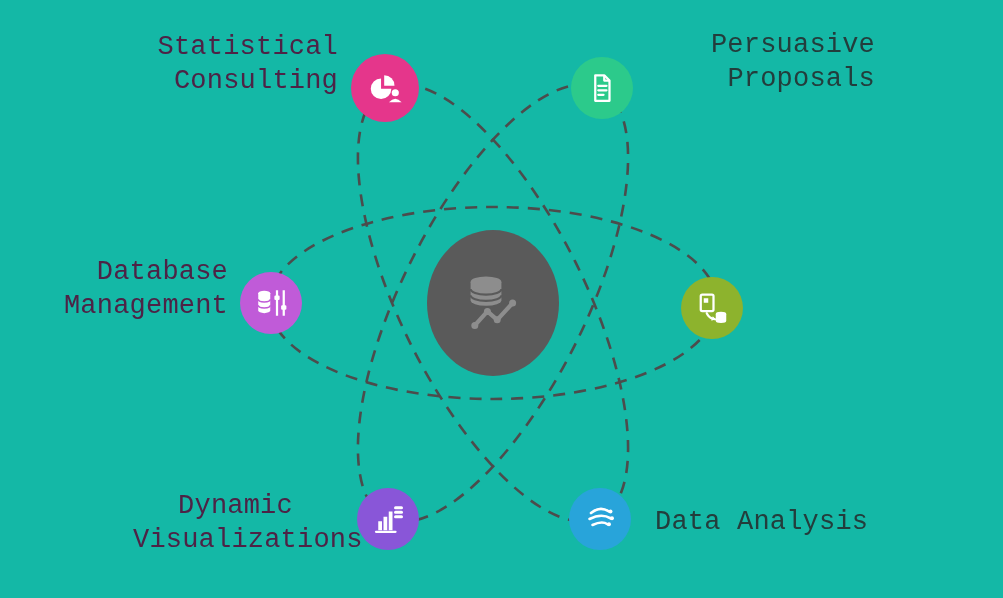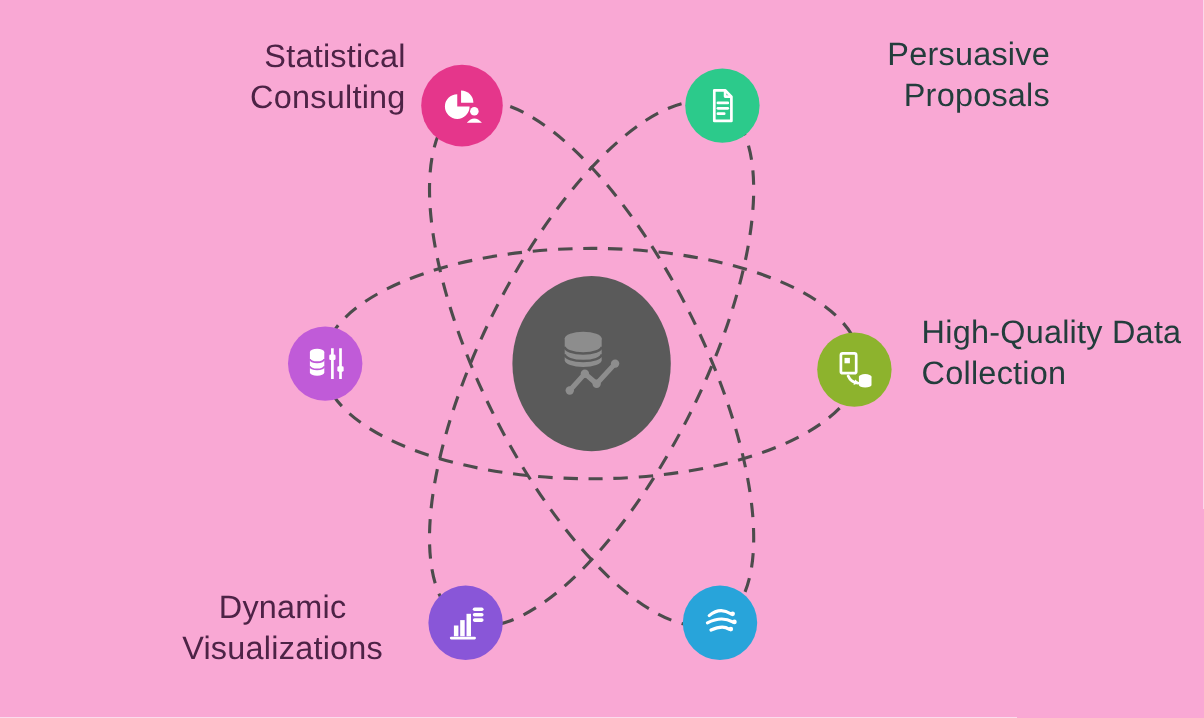--- a/index.html
+++ b/index.html
@@ -1,21 +1,21 @@
 <!DOCTYPE html>
 <html><head>
 <meta charset="utf-8">
 <style>
   html,body{margin:0;padding:0;background:#ffffff;}
   .canvas{
     position:relative;
     width:1003px;height:598px;
-    background:#f9a8d4;
+    background:#14b8a6;
     overflow:hidden;
-    font-family:Liberation Sans, sans-serif;
+    font-family:Liberation Mono, monospace;
   }
   .orbits{position:absolute;left:0;top:0;width:1003px;height:598px;}
   .orbit{fill:none;stroke-width:2.6;stroke-dasharray:12 9;}
   .hub{
     position:absolute;left:427px;top:230px;width:132px;height:146px;
     border-radius:50%;
     display:flex;align-items:center;justify-content:center;
   }
   .node-circle{
     position:absolute;border-radius:50%;
@@ -95,32 +95,32 @@
       <ellipse cx="15" cy="11" rx="8" ry="3.5" fill="#fff"></ellipse>
       <path d="M7 11 v23 a8 3.5 0 0 0 16 0 v-23 z" fill="#fff"></path>
       <path d="M7 19 a8 3.5 0 0 0 16 0" fill="none" stroke="#c05bd8" stroke-width="2"></path>
       <path d="M7 27 a8 3.5 0 0 0 16 0" fill="none" stroke="#c05bd8" stroke-width="2"></path>
       <line x1="32" y1="7" x2="32" y2="41" stroke="#fff" stroke-width="3"></line>
       <rect x="28.5" y="14" width="7" height="6" rx="1.5" fill="#fff"></rect>
       <line x1="41" y1="7" x2="41" y2="41" stroke="#fff" stroke-width="3"></line>
       <rect x="37.5" y="27" width="7" height="6" rx="1.5" fill="#fff"></rect>
     </svg>
   </div>
+  <div class="label lb-2" style="color: rgb(77, 35, 70);">Database Management</div>
 
   <div class="node-circle nc-3" style="background: rgb(141, 179, 45);">
     <svg class="node-icon" width="36" height="36" viewBox="0 0 48 48">
       <rect x="9" y="6" width="17" height="22" rx="2" fill="none" stroke="#fff" stroke-width="3"></rect>
       <rect x="13" y="11" width="6" height="6" fill="#fff"></rect>
       <path d="M17 31 q3 7 11 8" fill="none" stroke="#fff" stroke-width="3" stroke-linecap="round"></path>
       <path d="M25 35 l4 4 l-6 2 z" fill="#fff"></path>
       <ellipse cx="36" cy="32" rx="7" ry="3" fill="#fff"></ellipse>
       <path d="M29 32 v9 a7 3 0 0 0 14 0 v-9 z" fill="#fff"></path>
     </svg>
   </div>
-  <div class="label lb-3" style="color: rgb(35, 61, 60);">High-Quality Data Collection</div>
 
   <div class="node-circle nc-4" style="background: rgb(137, 86, 216);">
     <svg class="node-icon" width="36" height="36" viewBox="0 0 48 48">
       <rect x="11" y="27" width="5" height="12" fill="#fff"></rect>
       <rect x="18" y="21" width="5" height="18" fill="#fff"></rect>
       <rect x="25" y="14" width="5" height="25" fill="#fff"></rect>
       <line x1="8" y1="41" x2="34" y2="41" stroke="#fff" stroke-width="3" stroke-linecap="round"></line>
       <rect x="32" y="7" width="12" height="4" rx="2" fill="#fff"></rect>
       <rect x="32" y="13" width="12" height="4" rx="2" fill="#fff"></rect>
       <rect x="32" y="19" width="12" height="4" rx="2" fill="#fff"></rect>
@@ -131,14 +131,15 @@
   <div class="node-circle nc-5" style="background: rgb(40, 164, 218);">
     <svg class="node-icon" width="36" height="36" viewBox="0 0 48 48">
       <path d="M12 16 Q24 6 36 14" fill="none" stroke="#fff" stroke-width="3.5" stroke-linecap="round"></path>
       <path d="M10 24 Q26 16 38 23" fill="none" stroke="#fff" stroke-width="3.5" stroke-linecap="round"></path>
       <path d="M14 32 Q27 26 34 31" fill="none" stroke="#fff" stroke-width="3.5" stroke-linecap="round"></path>
       <circle cx="38" cy="14" r="2.6" fill="#fff"></circle>
       <circle cx="40" cy="23" r="2.6" fill="#fff"></circle>
       <circle cx="36" cy="31" r="2.6" fill="#fff"></circle>
     </svg>
   </div>
+  <div class="label lb-5" style="color: rgb(35, 61, 60);">Data Analysis</div>
 
 </div>
 
 </body></html>

